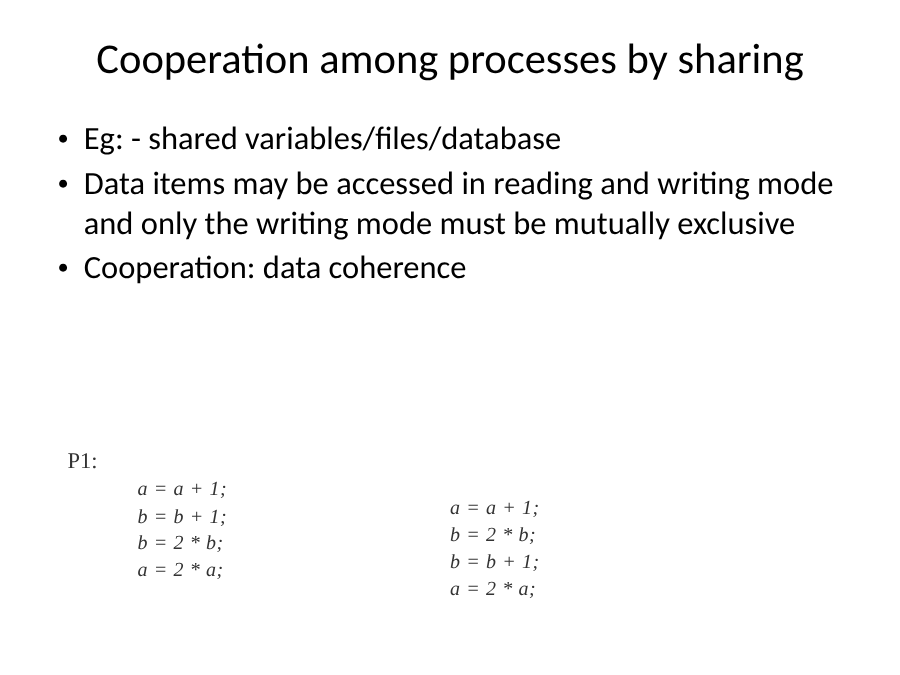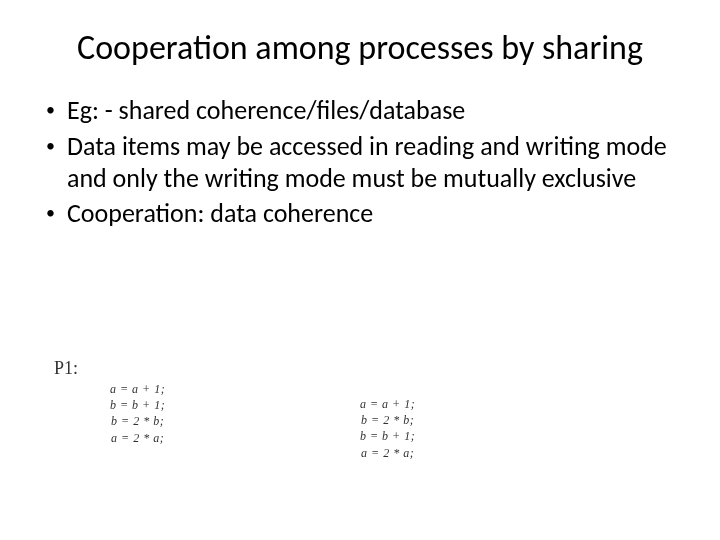--- a/index.html
+++ b/index.html
@@ -68,38 +68,37 @@
       font-size: 18px;
       margin-bottom: 2px;
     }
     .p2-label {
       margin-top: 24px;
     }
     .code-lines {
       padding-left: 56px;
     }
     .code-line {
-      font-size: 12px;
+      font-size: 16px;
       font-style: italic;
       line-height: 1.35;
       white-space: pre;
       letter-spacing: 0.5px;
-      text-align: center;
     }
   </style>
 </head>
 <body>
 
 <div class="slide">
   <h1 class="title">Cooperation among processes by sharing</h1>
 
   <ul class="bullets">
     <li>
       <span class="dot">•</span>
-      <span class="txt">Eg: - shared coherence/files/database</span>
+      <span class="txt">Eg: - shared variables/files/database</span>
     </li>
     <li>
       <span class="dot">•</span>
       <span class="txt">Data items may be accessed in reading and writing mode and only the writing mode must be mutually exclusive</span>
     </li>
     <li>
       <span class="dot">•</span>
       <span class="txt">Cooperation: data coherence</span>
     </li>
   </ul>

